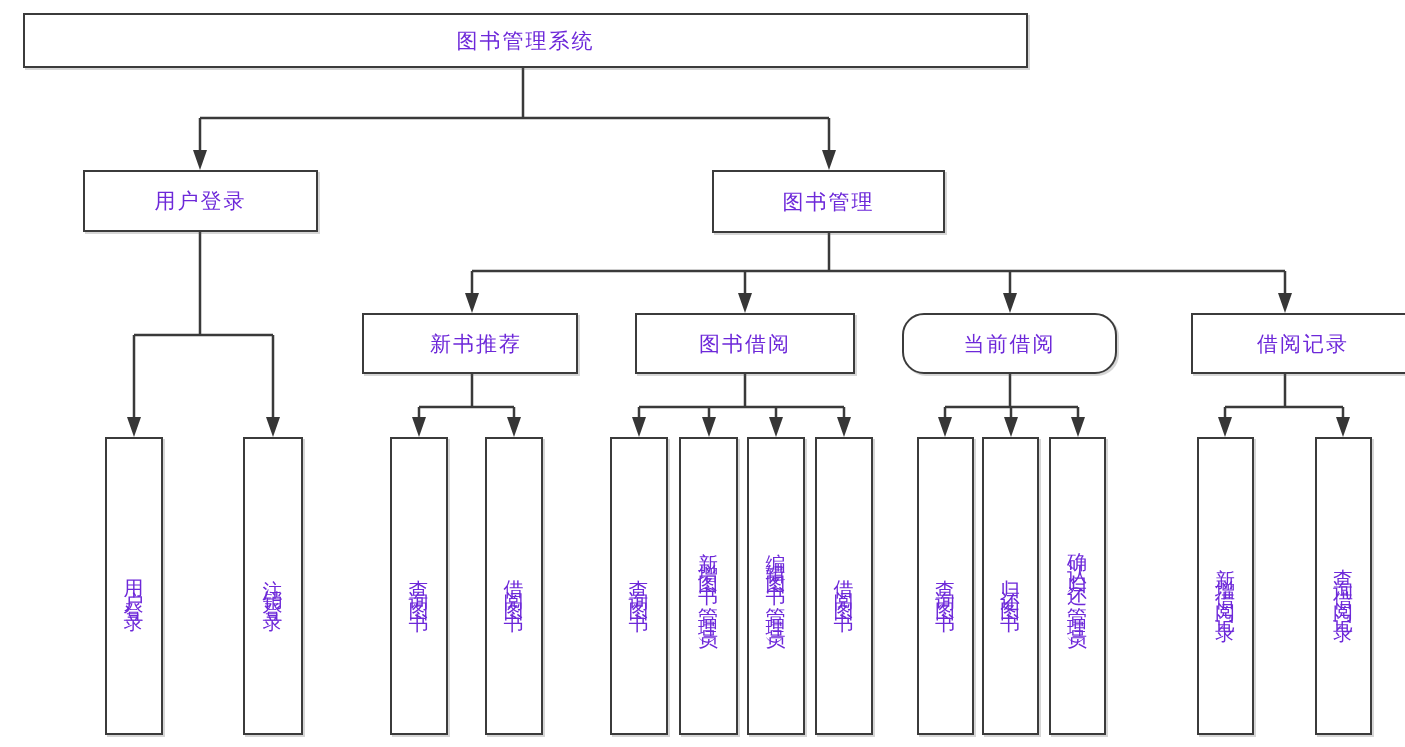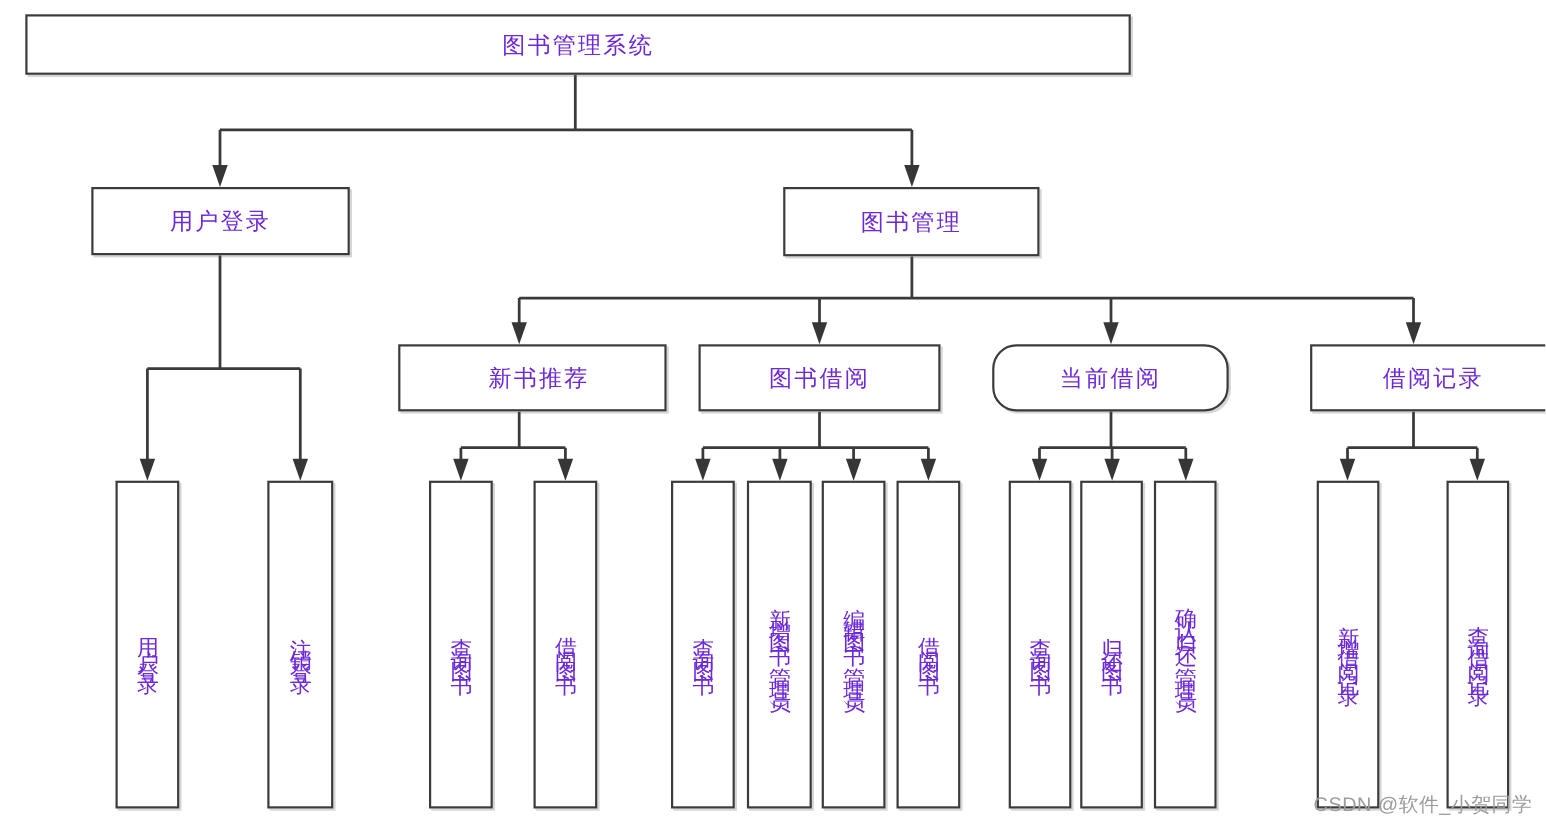--- a/index.html
+++ b/index.html
@@ -37,21 +37,21 @@
   .v-node {
     writing-mode: vertical-rl;
     font-size: 20px;
     letter-spacing: 11px;
     line-height: 1;
   }
   .root-node   { left: 23px;  top: 13px;  width: 1005px; height: 55px; }
   .branch-a    { left: 83px;  top: 170px; width: 235px;  height: 62px; }
   .branch-b    { left: 712px; top: 170px; width: 233px;  height: 63px; }
   .module      { top: 313px; height: 61px; }
-  .module-1    { left: 362px;  width: 244px; padding-left: 12px; }
+  .module-1    { left: 362px;  width: 216px; padding-left: 12px; }
   .module-2    { left: 635px;  width: 220px; }
   .module-3    { left: 902px;  width: 215px; border-radius: 22px; }
   .module-4    { left: 1173px; width: 224px; margin-left: 18px; }
   .leaf        { top: 437px; height: 298px; }
   .leaf-1  { left: 105px;  width: 58px; }
   .leaf-2  { left: 243px;  width: 60px; }
   .leaf-3  { left: 390px;  width: 58px; }
   .leaf-4  { left: 485px;  width: 58px; }
   .leaf-5  { left: 610px;  width: 58px; }
   .leaf-6  { left: 679px;  width: 59px; }
@@ -139,15 +139,14 @@
   <div class="node v-node leaf leaf-7">编辑图书（管理员）</div>
   <div class="node v-node leaf leaf-8">借阅图书</div>
 
   <div class="node v-node leaf leaf-9">查询图书</div>
   <div class="node v-node leaf leaf-10">归还图书</div>
   <div class="node v-node leaf leaf-11">确认归还（管理员）</div>
 
   <div class="node v-node leaf leaf-12">新增借阅记录</div>
   <div class="node v-node leaf leaf-13">查询借阅记录</div>
 
-  <div class="watermark">CSDN @软件_小贺同学</div>
 
 </div>
 
 </body></html>

